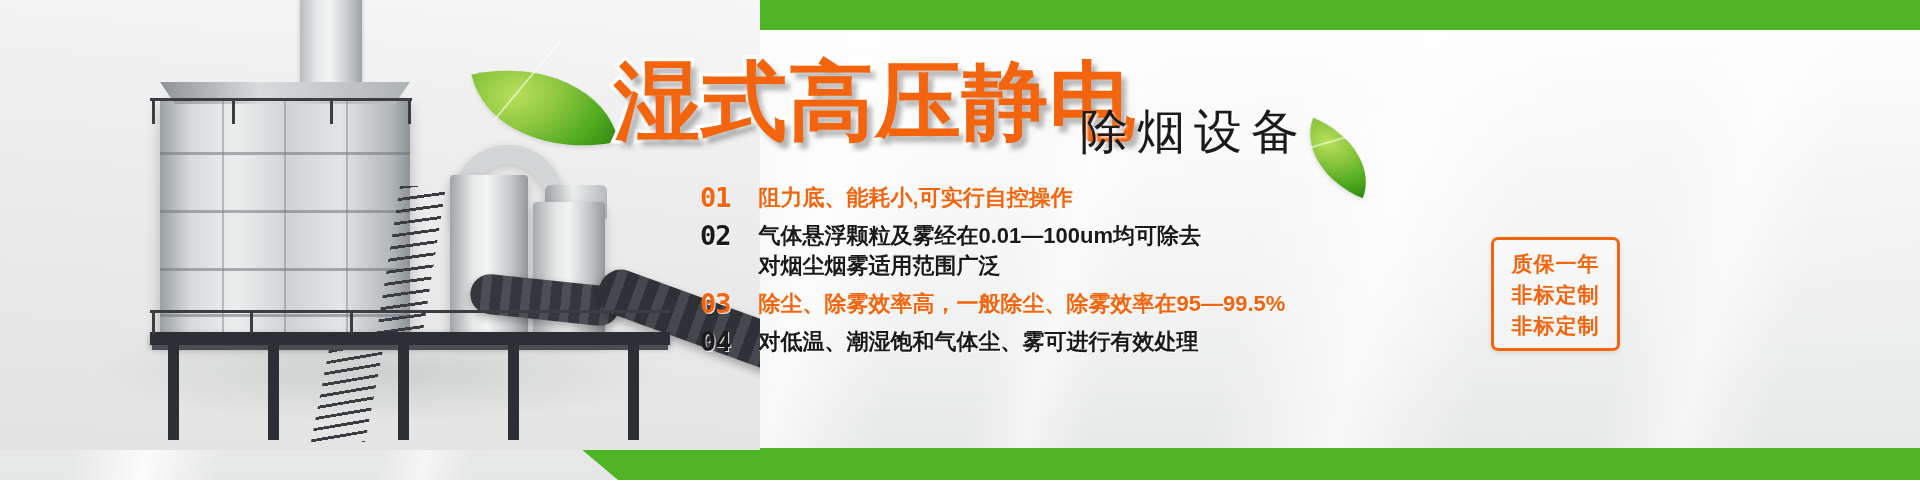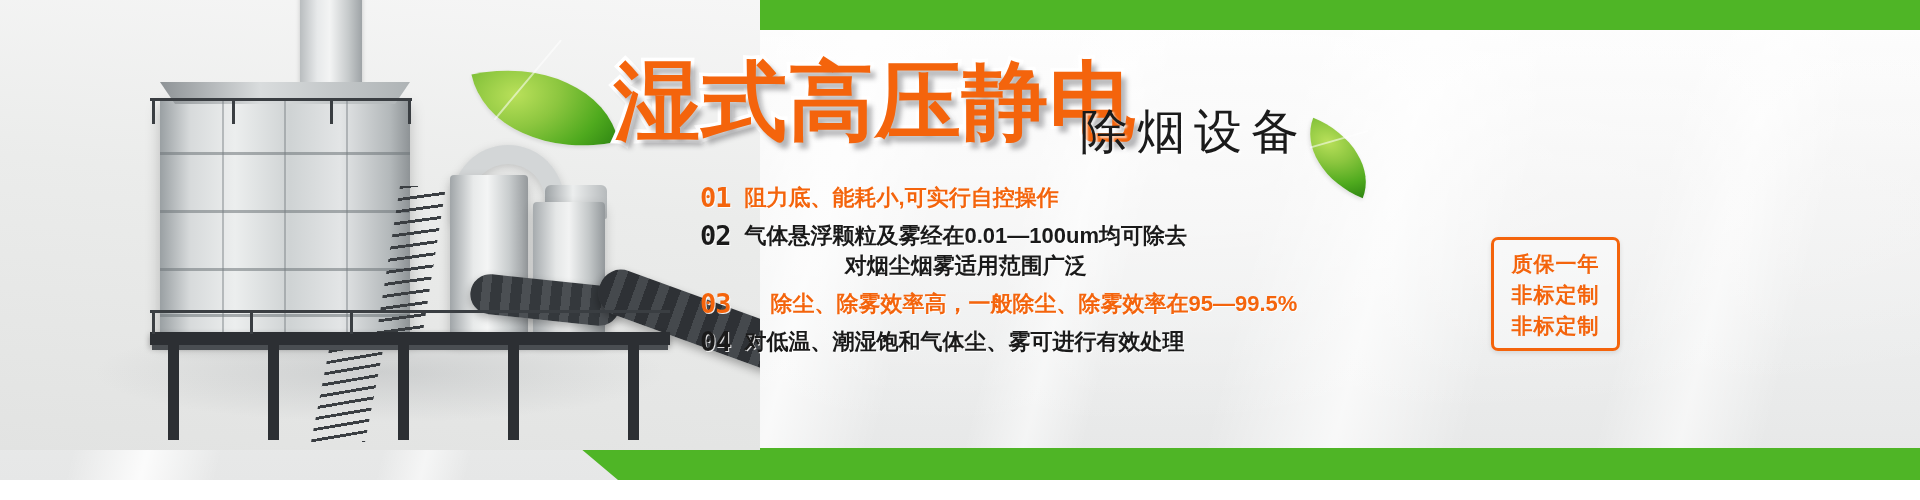--- a/index.html
+++ b/index.html
@@ -153,29 +153,29 @@
     color:#1b1b1b;white-space:nowrap;
     text-shadow:2px 2px 2px rgba(255,255,255,.75);
   }
 
   
   .features{position:absolute;left:700px;top:183px;width:610px;}
   .feat{display:flex;align-items:flex-start;margin-bottom:4px;white-space:nowrap;}
   .num{
     font-family:"DejaVu Sans Mono","Liberation Mono",monospace;
     font-size:27px;font-weight:bold;line-height:30px;letter-spacing:-1px;
-    margin-right:14px;flex:0 0 auto;
+    margin-right:28px;flex:0 0 auto;
   }
   .txt{font-size:22px;font-weight:bold;line-height:30px;}
   .txt .l2{display:block;}
   .orange .num,.orange .txt{color:#f4640c;text-shadow:1px 1px 0 rgba(255,255,255,.9);}
   .dark .num,.dark .txt{color:#1a1a1a;text-shadow:1px 1px 0 rgba(255,255,255,.85);}
   .f01{margin-bottom:8px;}
-  .f02{margin-bottom:8px;text-align:center;}
-  .f03{margin-bottom:8px;gap:26px;}
+  .f02{margin-bottom:8px;}
+  .f03{margin-bottom:8px;}
 
   
   .badge{
     position:absolute;left:1491px;top:237px;width:123px;height:108px;
     border:3px solid #f4640c;border-radius:7px;
     background:rgba(255,255,255,.35);
     display:flex;flex-direction:column;justify-content:center;align-items:center;
     box-shadow:0 2px 5px rgba(0,0,0,.10);
   }
   .badge div{

